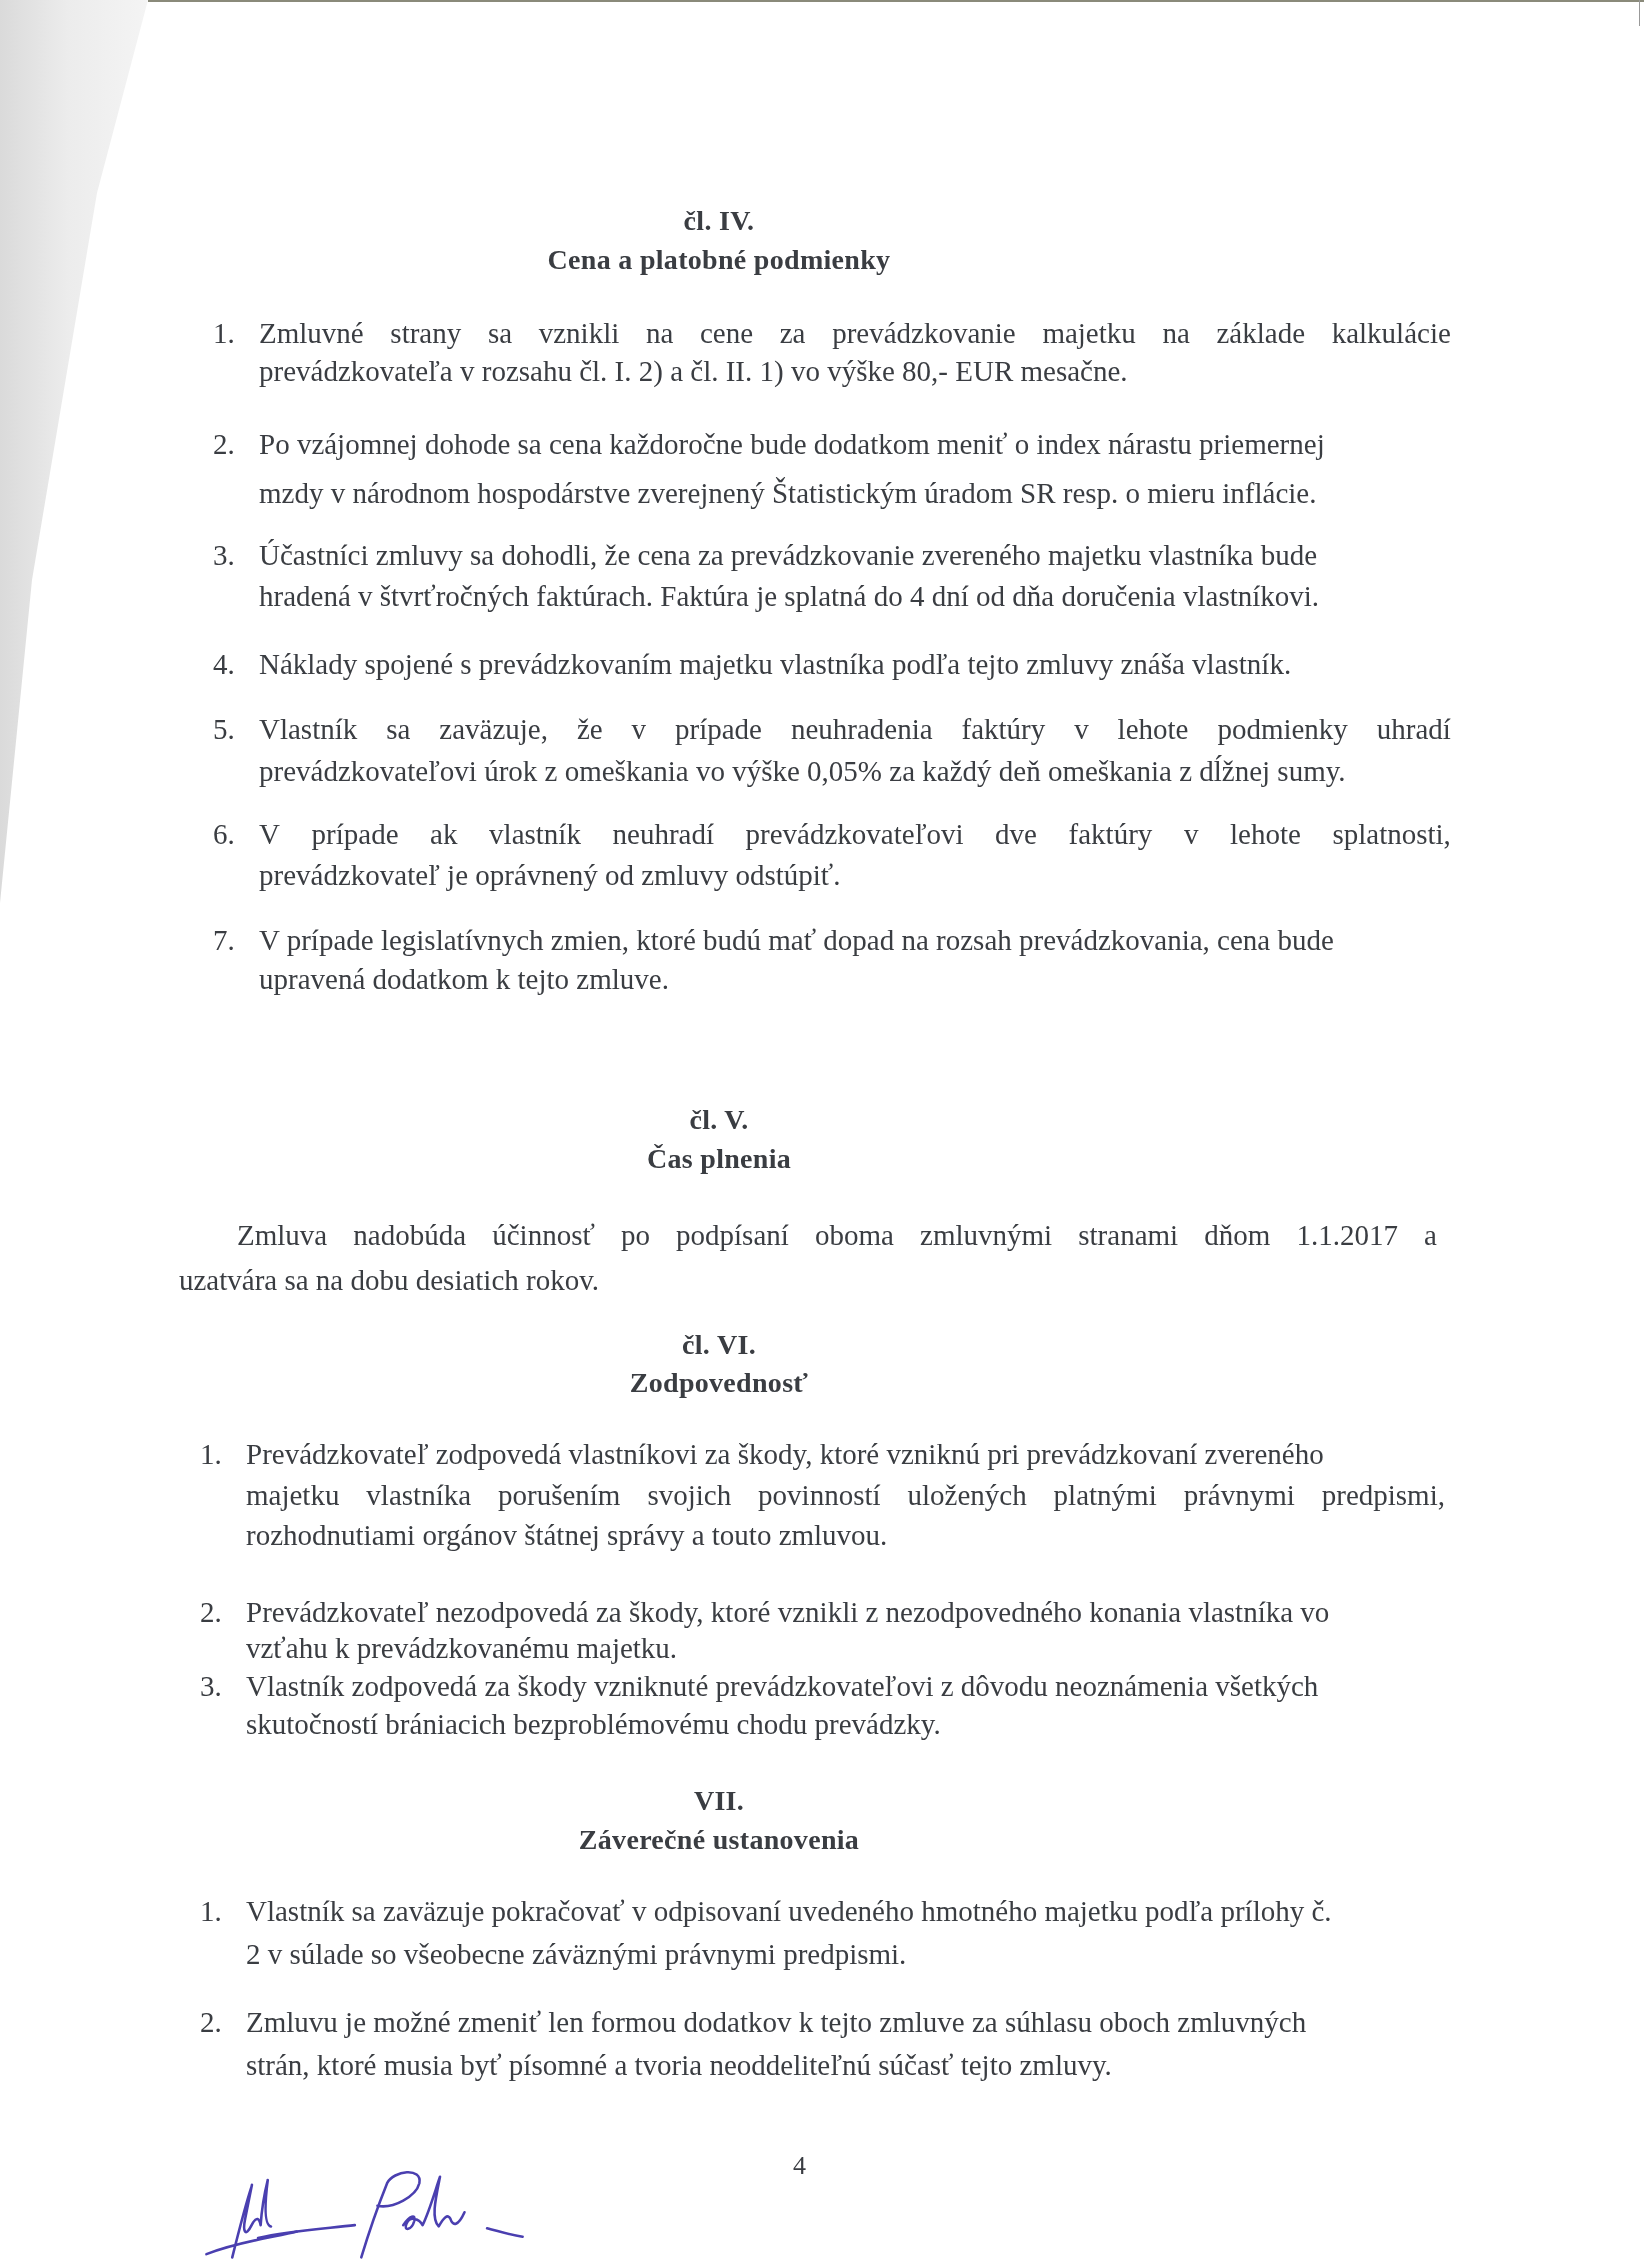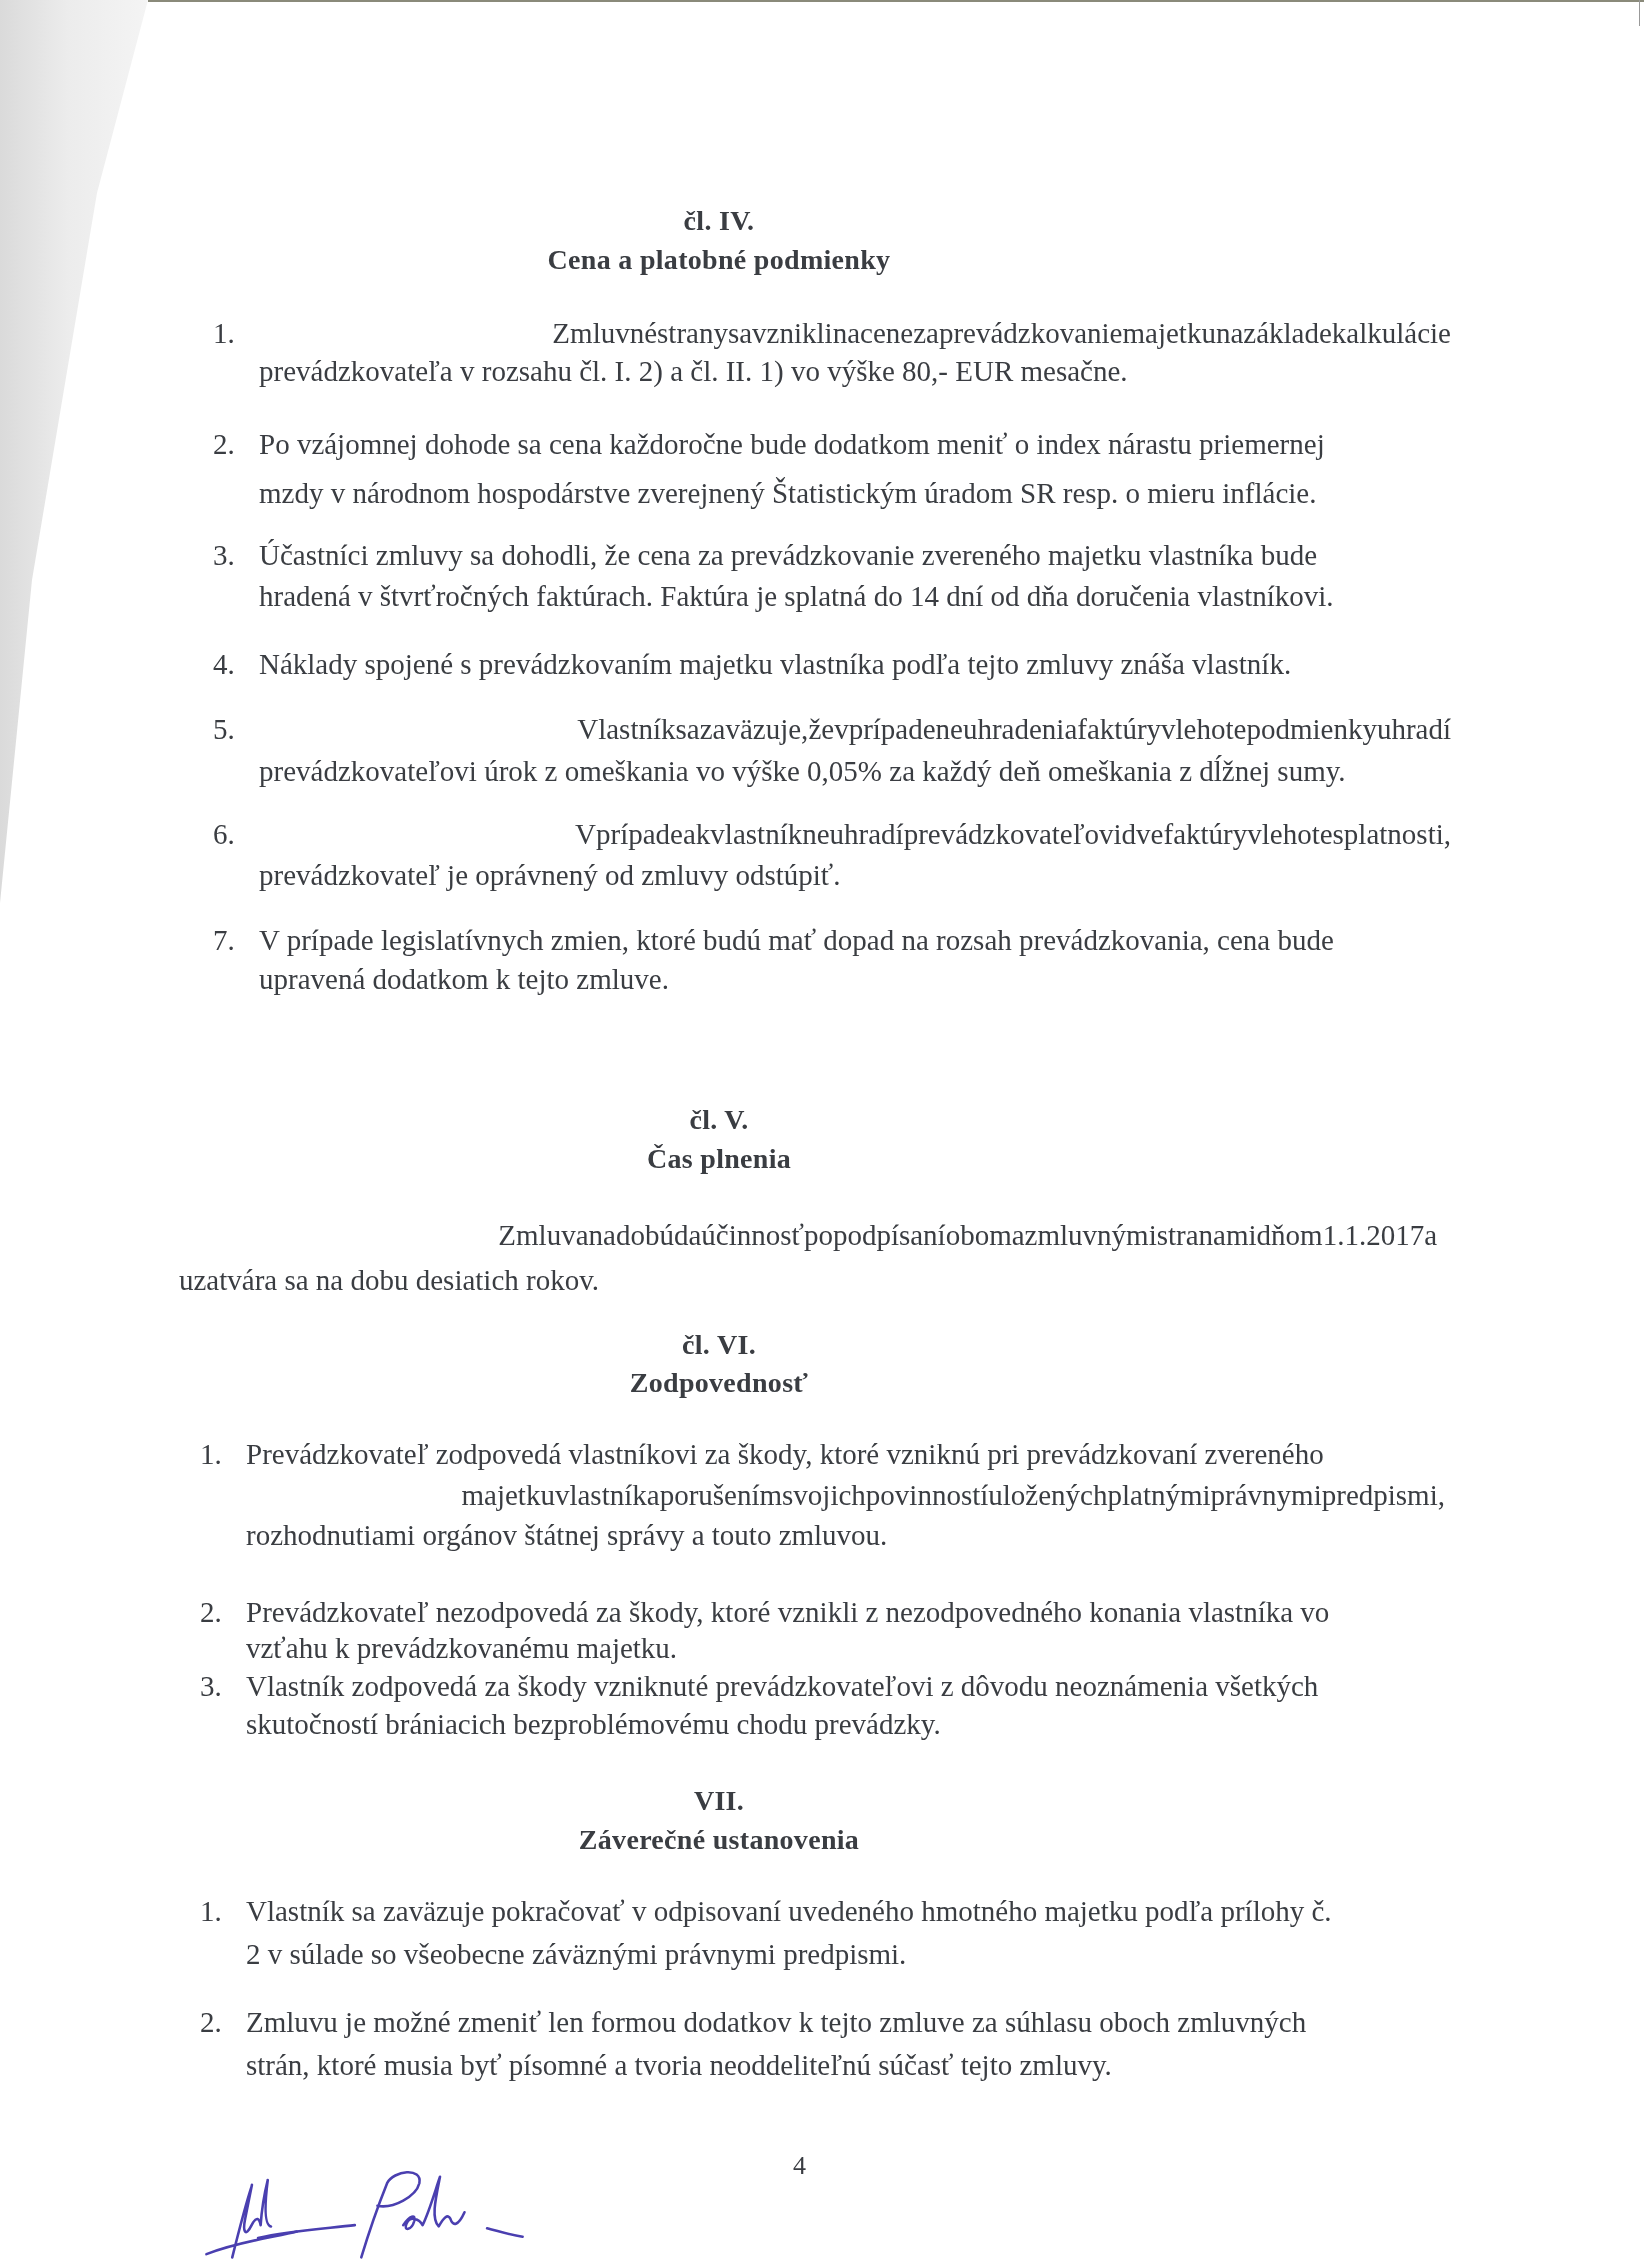--- a/index.html
+++ b/index.html
@@ -24,21 +24,21 @@
       font-weight: bold; font-size: 28px; letter-spacing: 0.3px;
     }
     .para {
       position: absolute; font-size: 29px; line-height: 45px;
       text-align: justify;
     }
     .item { position: absolute; left: 213px; width: 1238px; font-size: 29px; }
     .item .num { position: absolute; left: 0; top: 0; width: 39px; }
     .item .txt { position: absolute; left: 46px; right: 0; top: 0; text-align: justify; text-align-last: left; }
     .item .line { display: block; white-space: nowrap; }
-    .justify-line { display: flex; justify-content: flex-end; white-space: nowrap; }
+    .justify-line { display: flex; justify-content: space-between; white-space: nowrap; }
 
     .pagenum { position: absolute; left: 793px; top: 2151px; font-size: 26px; }
     .signature { position: absolute; left: 200px; top: 2154px; width: 400px; height: 110px; }
   </style>
 </head>
 <body>
 
 <div class="fold"></div>
 <div class="topline"></div>
 <div class="rightline"></div>
@@ -74,21 +74,21 @@
     <div class="txt">
       <span class="line">Po vzájomnej dohode sa cena každoročne bude dodatkom meniť o index nárastu priemernej</span>
       <span class="line" style="margin-top:16px">mzdy v národnom hospodárstve zverejnený Štatistickým úradom SR resp. o mieru inflácie.</span>
     </div>
   </div>
 
   <div class="item" style="top:539px">
     <span class="num">3.</span>
     <div class="txt">
       <span class="line">Účastníci zmluvy sa dohodli, že cena za prevádzkovanie zvereného majetku vlastníka bude</span>
-      <span class="line" style="margin-top:7.7px">hradená v štvrťročných faktúrach. Faktúra je splatná do 14 dní od dňa doručenia vlastníkovi.</span>
+      <span class="line" style="margin-top:7.7px">hradená v štvrťročných faktúrach. Faktúra je splatná do 4 dní od dňa doručenia vlastníkovi.</span>
     </div>
   </div>
 
   <div class="item" style="top:648px">
     <span class="num">4.</span>
     <div class="txt">
       <span class="line">Náklady spojené s prevádzkovaním majetku vlastníka podľa tejto zmluvy znáša vlastník.</span>
     </div>
   </div>
 

